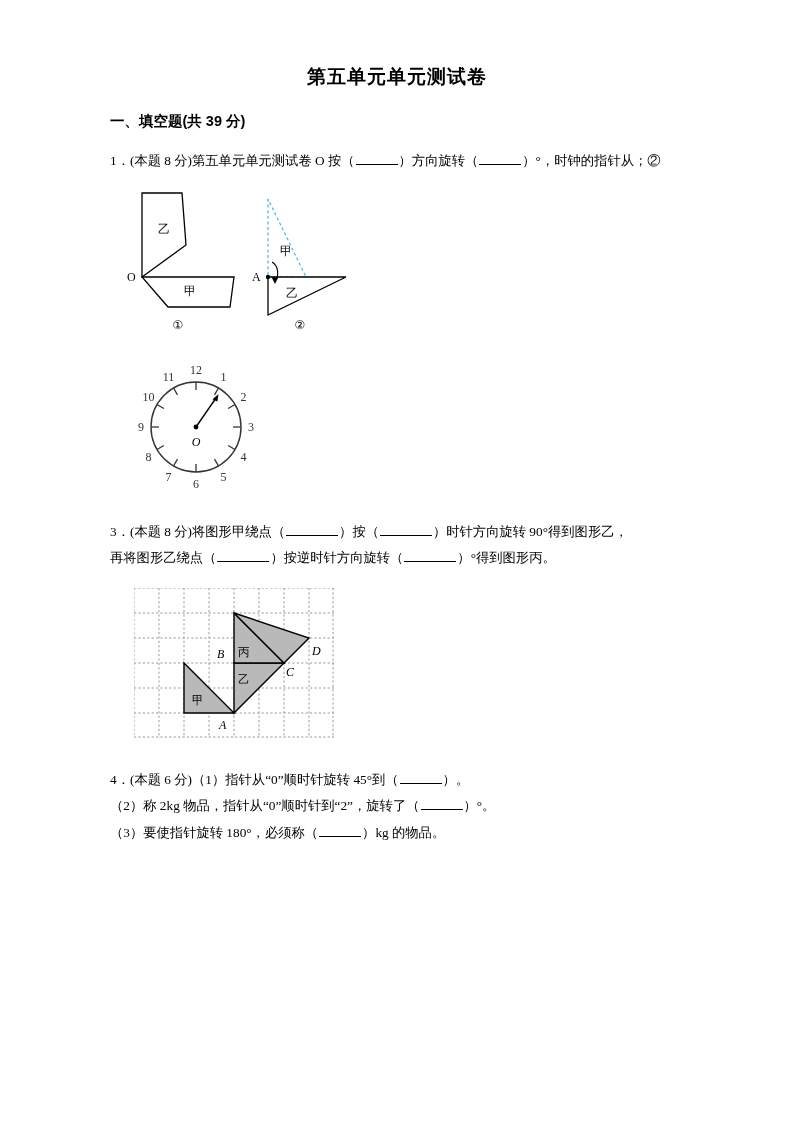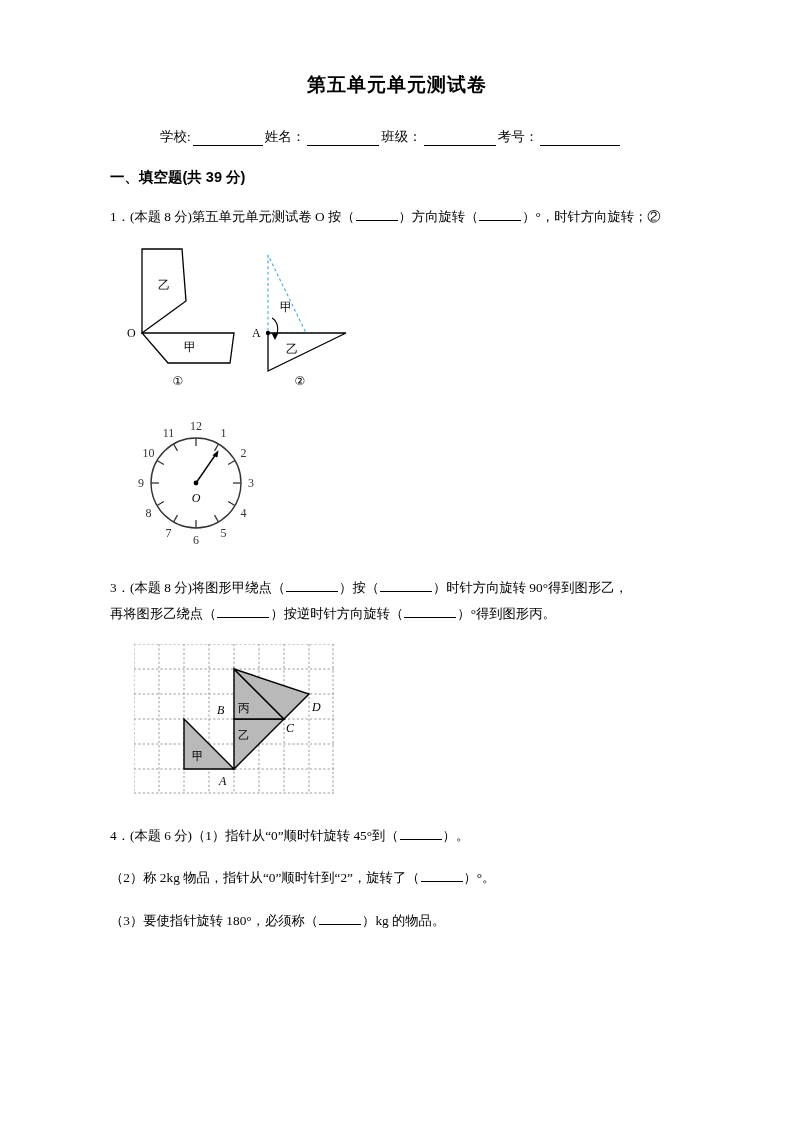--- a/index.html
+++ b/index.html
@@ -13,21 +13,21 @@
     position: relative;
     font-family: "Liberation Serif", "DejaVu Serif", serif;
     color: #000000;
     overflow: hidden;
   }
   .page {
     position: relative;
     width: 794px;
     height: 1123px;
     box-sizing: border-box;
-    padding: 12px 110px;
+    padding: 4px 110px;
   }
 
   
   .doc-title {
     text-align: center;
     font-size: 19px;
     font-weight: bold;
     letter-spacing: 1px;
     margin: 0;
     padding-top: 60px;
@@ -64,21 +64,21 @@
     font-family: "Liberation Sans", "DejaVu Sans", sans-serif;
   }
 
   
   .question {
     margin-top: 17px;
     font-size: 13.3px;
     line-height: 2.0;
     text-align: justify;
   }
-  .question.q-sub { margin-top: 16px; }
+  .question.q-sub { margin-top: 0; }
   .qline { display: block; }
   .fill {
     display: inline-block;
     border-bottom: 1px solid #000;
     height: 1em;
     vertical-align: baseline;
     margin: 0 1px;
   }
   .fill-sm { width: 42px; }
   .fill-md { width: 52px; }
@@ -100,43 +100,25 @@
     height: 150px;
   }
 </style>
 </head>
 <body>
 
 <div class="page">
 
   <div class="doc-title">第五单元单元测试卷</div>
 
-  <div class="info-line">
-    <span class="info-item">
-      <span class="info-label">学校:</span>
-      <span class="blank-underline u-school"></span>
-    </span>
-    <span class="info-item">
-      <span class="info-label">姓名：</span>
-      <span class="blank-underline u-name"></span>
-    </span>
-    <span class="info-item">
-      <span class="info-label">班级：</span>
-      <span class="blank-underline u-class"></span>
-    </span>
-    <span class="info-item">
-      <span class="info-label">考号：</span>
-      <span class="blank-underline u-exam"></span>
-    </span>
-  </div>
 
   <div class="section-head">一、填空题(共 39 分)</div>
 
   <div class="question">
-    <span class="qline"><span>1．</span><span>(本题 8 分)</span><span>第五单元单元测试卷 O 按（</span><span class="fill fill-sm"></span><span>）方向旋转（</span><span class="fill fill-sm"></span><span>）°，时针方向旋转；②</span></span>
+    <span class="qline"><span>1．</span><span>(本题 8 分)</span><span>第五单元单元测试卷 O 按（</span><span class="fill fill-sm"></span><span>）方向旋转（</span><span class="fill fill-sm"></span><span>）°，时钟的指针从；②</span></span>
   </div>
 
   <div class="figure-wrap fig1">
     <svg class="fig-abs" style="left:10px; top:0;" width="260" height="150" viewBox="0 0 260 150">
 
       <polygon points="22,8 62,8 66,60 22,92" fill="#ffffff" stroke="#000000" stroke-width="1.3"></polygon>
       <text x="38" y="48" font-size="12" font-family="'Liberation Sans', sans-serif">乙</text>
 
       <polygon points="22,92 114,92 110,122 48,122" fill="#ffffff" stroke="#000000" stroke-width="1.3"></polygon>
       <text x="64" y="110" font-size="12" font-family="'Liberation Sans', sans-serif">甲</text>

